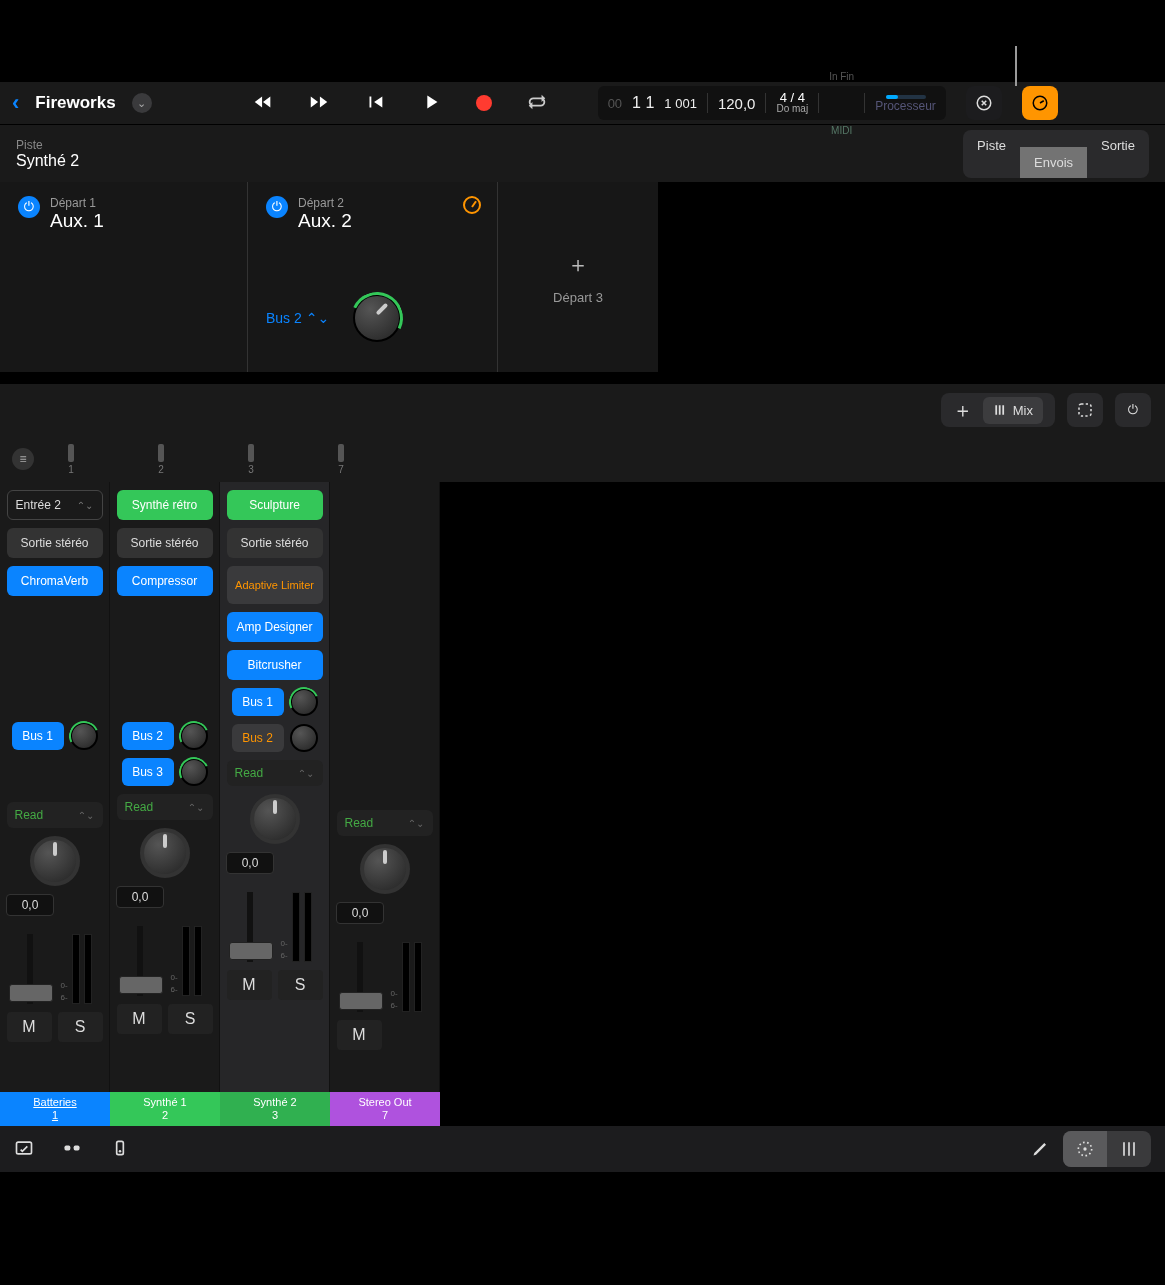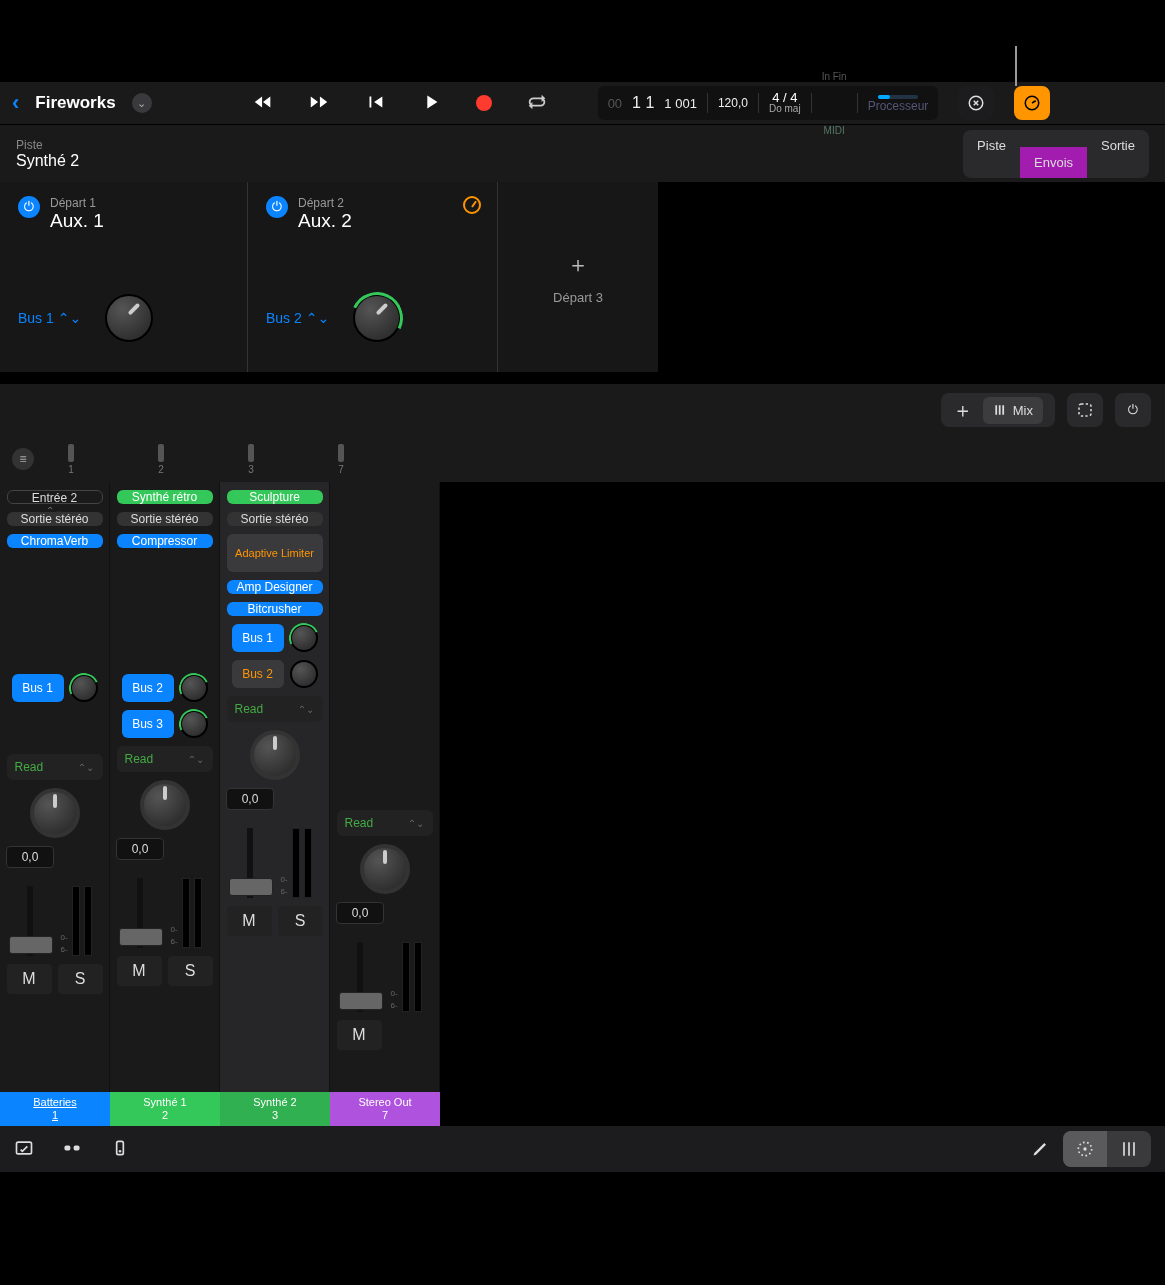--- a/index.html
+++ b/index.html
@@ -22,21 +22,21 @@
   .lcd .sm2 { font-size:12px; color:#557; }
   .sqbtn { width:36px; height:34px; border-radius:8px; display:flex; align-items:center; justify-content:center; margin-left:10px;}
   .sqbtn.dark{ background:#1c1c1e; color:#ddd;}
   .sqbtn.orange{ background:#ff9500; color:#000;}
   
   .trackhdr { height:58px; background:#1a1a1a; display:flex; align-items:center; justify-content:space-between; padding:0 16px; border-top:1px solid #000;}
   .trackhdr .lbl { font-size:12px; color:#888; }
   .trackhdr .name { font-size:16px; color:#fff; }
   .seg3 { display:flex; background:#2a2a2c; border-radius:8px; overflow:hidden;}
   .seg3 div { padding:8px 14px; font-size:13px; color:#ddd; cursor:pointer;}
-  .seg3 .active { background:#a21caf;margin-top:17px; }
+  .seg3 .active { background:#737373;margin-top:17px; }
   
   .sends { height:190px; background:#171717; display:flex; }
   .sendcell { width:248px; border-right:1px solid #333; padding:14px 18px; position:relative;}
   .sendcell.wider { width:250px;}
   .sendcell.add { flex:0 0 160px; display:flex; flex-direction:column; align-items:center; justify-content:center; color:#999;}
   .pwr { width:22px; height:22px; border-radius:50%; background:#0a84ff; display:inline-flex; align-items:center; justify-content:center; color:#fff; margin-right:10px;}
   .sendtop { display:flex; align-items:flex-start; }
   .sendnames .s1 { font-size:12px; color:#999; }
   .sendnames .s2 { font-size:19px; color:#fff;text-align:right; }
   .busrow { position:absolute; bottom:30px; left:18px; display:flex; align-items:center; gap:24px;}
@@ -56,21 +56,21 @@
   
   .overview{height:46px;background:#1a1a1a;display:flex;align-items:center;padding:0 12px;gap:84px;}
   .ovdot{width:22px;height:22px;border-radius:50%;background:#333;display:flex;align-items:center;justify-content:center;color:#aaa;font-size:12px;}
   .ovtick{display:flex;flex-direction:column;align-items:center;gap:2px;}
   .ovtick .t{width:6px;height:18px;background:#555;border-radius:2px;}
   .ovtick .n{font-size:10px;color:#777;}
   
   .strips{display:flex;height:610px;background:#000;}
   .strip{width:110px;border-right:1px solid #111;display:flex;flex-direction:column;align-items:center;padding-top:8px;gap:8px;background:#1a1a1a;}
   .strip.selected{background:#262628;}
-  .slot{width:96px;height:14px;border-radius:6px;font-size:12px;display:flex;align-items:center;justify-content:center;color:#fff;text-align:center;flex-direction:column;}
+  .slot{width:96px;height:30px;border-radius:6px;font-size:12px;display:flex;align-items:center;justify-content:center;color:#fff;text-align:center;}
   .slot.grey{background:#333;color:#ddd;}
   .slot.green{background:#34c759;color:#fff;}
   .slot.blue{background:#0a84ff;}
   .slot.orange{background:#3a3a3c;color:#ff9500;}
   .slot.select{border:1px solid #444;justify-content:space-between;padding:0 8px;color:#ddd;}
   .slot.select .car{color:#777;font-size:10px;}
   .sendchip{width:52px;height:28px;border-radius:6px;font-size:12px;display:flex;align-items:center;justify-content:center;}
   .sendchip.blue{background:#0a84ff;color:#fff;}
   .sendchip.grey{background:#3a3a3c;color:#ff9500;}
   .sendrow{display:flex;align-items:center;gap:6px;}
@@ -133,21 +133,21 @@
     <span class="rec"></span>
     <span class="tbtn"><svg viewBox="0 0 24 24" style="fill:#ccc">
           <path d="M17 4l4 4-4 4V9H8a3 3 0 000 6h2v2H8a5 5 0 010-10h9V4zM7 20l-4-4 4-4v3h9a3 3 0 000-6h-2V7h2a5 5 0 010 10H7v3z"></path>
         </svg></span>
   </div>
   <div class="lcd">
     <span class="dim">00</span>
     <span style="font-size:16px;">1 1</span>
     <span>1 001</span>
     <span style="border-left:1px solid #333;height:20px;"></span>
-    <span style="font-size:12px;">120,0</span>
+    <span style="font-size:15px;">120,0</span>
     <span style="border-left:1px solid #333;height:20px;"></span>
     <span class="seg">
       <span class="big">4 / 4</span>
       <span>Do maj</span>
     </span>
     <span style="border-left:1px solid #333;height:20px;"></span>
     <span class="seg" style="color:#555;gap:43px;">
       <span><span>In</span> <span>Fin</span></span>
       <span class="sm">MIDI</span>
     </span>
@@ -186,24 +186,20 @@
 </div>
 
 <div class="sends">
   <div class="sendcell">
     <div class="sendtop">
       <span class="pwr">⏻</span>
       <span class="sendnames">
         <div class="s1">Départ 1</div>
         <div class="s2">Aux. 1</div>
       </span>
-    </div>
-    <div class="busrow">
-      <span class="buslink"><span>Bus 1 </span>⌃⌄</span>
-      <span class="knob"></span>
     </div>
   </div>
   <div class="sendcell wider">
     <span class="gauge"></span>
     <div class="sendtop">
       <span class="pwr">⏻</span>
       <span class="sendnames">
         <div class="s1">Départ 2</div>
         <div class="s2">Aux. 2</div>
       </span>

